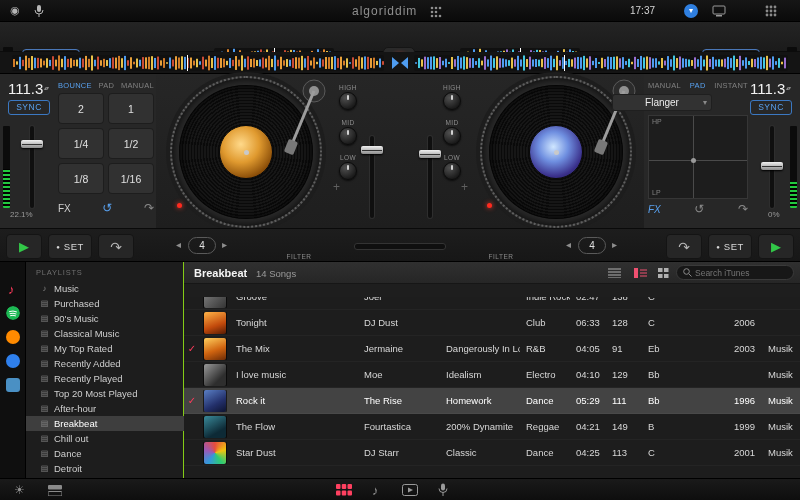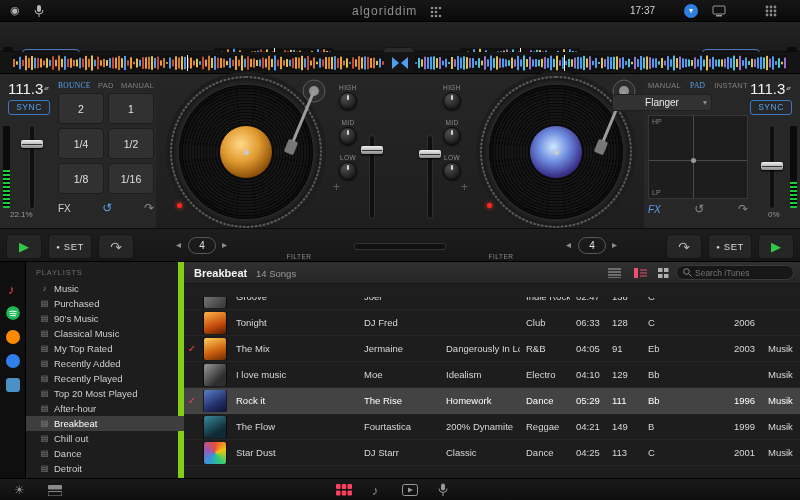--- a/index.html
+++ b/index.html
@@ -42,21 +42,21 @@
   .syncbtn { border:1px solid #3b78c2; border-radius:3px; color:#58a0ee; font-size:8.5px;
              letter-spacing:.5px; text-align:center; line-height:13px; }
   .vu { position:absolute; background:#0b0b0b; border-radius:1px; overflow:hidden; }
   .vu>i { position:absolute; left:0; right:0; bottom:0;
           background:repeating-linear-gradient(to top,#22c93e 0 2px, rgba(0,0,0,.85) 2px 4px); }
   .ptrack { position:absolute; width:4px; background:#0f0f0f; border-radius:2px; box-shadow:0 0 0 1px #2e2e2e; }
   .fader-h { position:absolute; background:linear-gradient(#f0f0f0,#8c8c8c); border-radius:2px; box-shadow:0 1px 2px #000; }
   .fader-h::after { content:""; position:absolute; left:1px; right:1px; top:50%; height:1px; background:#333; }
   .pctlbl { font-size:8px; color:#9a9a9a; }
   .tabs { display:flex; justify-content:space-between; font-size:7.5px; letter-spacing:.3px; color:#808080; }
-  .tabon { color:#58a0ee;font-family:Liberation Serif, serif; }
+  .tabon { color:#58a0ee; }
   .padgrid { display:grid; grid-template-columns:46px 46px; grid-auto-rows:31px; gap:4px; }
   .padcell { background:#313131; border-radius:4px; color:#e0e0e0; font-size:10.5px;
              display:flex; align-items:center; justify-content:center; box-shadow:inset 0 0 0 1px #1d1d1d; }
   .fxrow { display:flex; justify-content:space-between; align-items:center; font-size:10px; color:#cfcfcf; }
   .blue { color:#58a0ee; }
   .gray { color:#8a8a8a; }
 
   .platter { position:absolute; width:152px; height:152px; border-radius:50%; background:#2d2d2d;
              border:2px dotted #5f5f5f; box-shadow:0 0 0 4px #1d1d1d, inset 0 0 12px #000; }
   .vinyl { position:absolute; inset:7px; border-radius:50%;
@@ -95,21 +95,21 @@
   .chev { position:absolute; font-size:10px; color:#8d8d8d; }
   .looppill { position:absolute; width:28px; height:17px; border:1px solid #5a5a5a; border-radius:9px;
               color:#e0e0e0; font-size:10px; text-align:center; line-height:16px; }
   .klabel { position:absolute; width:36px; text-align:center; font-size:6.5px; color:#8a8a8a; letter-spacing:.5px; }
   .xftrack { position:absolute; background:#0f0f0f; border:1px solid #333; border-radius:3px; }
 
   
   #library { position:absolute; left:0; top:262px; width:800px; height:216px; background:#1e1e1e; }
   #sources { position:absolute; left:0; top:0; width:26px; height:216px; background:#0f0f0f; border-right:1px solid #000; }
   .srcicon { position:absolute; left:6px; width:14px; height:14px; border-radius:50%; }
-  #sidebar { position:absolute; left:26px; top:0; width:158px; height:216px; background:#1d1d1d; border-right:6px solid #84cc16; }
+  #sidebar { position:absolute; left:26px; top:0; width:158px; height:216px; background:#1d1d1d; border-right:1px solid #84cc16; }
   .sbhead { font-size:7.5px; color:#6f6f6f; letter-spacing:.8px; }
   .plitem { height:15px; display:flex; align-items:center; gap:5px; padding-left:14px;
             font-size:9.5px; color:#cfcfcf; white-space:nowrap; }
   .plitem.sel { background:#3e3e3e; color:#fff; }
   .plicon { font-size:8px; color:#8a8a8a; width:9px; text-align:center; }
 
   #libhead { position:absolute; left:184px; top:0; width:616px; height:22px;
              background:linear-gradient(#303030,#262626); border-bottom:1px solid #161616; }
   .libtitle { font-size:11px; font-weight:bold; color:#f5f5f5; }
   .libcount { font-size:9.5px; color:#9a9a9a; }
@@ -838,21 +838,21 @@
         <div class="c"></div>
         <div class="c"></div>
         <div class="c"></div>
       </div>
       <div class="trow tgrid">
         <div class="c check"></div>
         <div class="c artc">
             <div class="art art1"></div>
           </div>
         <div class="c">Tonight</div>
-        <div class="c">DJ Fred</div>
+        <div class="c">DJ Dust</div>
         <div class="c"></div>
         <div class="c">Club</div>
         <div class="c">06:33</div>
         <div class="c">128</div>
         <div class="c">C</div>
         <div class="c"></div>
         <div class="c">2006</div>
         <div class="c"></div>
       </div>
       <div class="trow tgrid">

